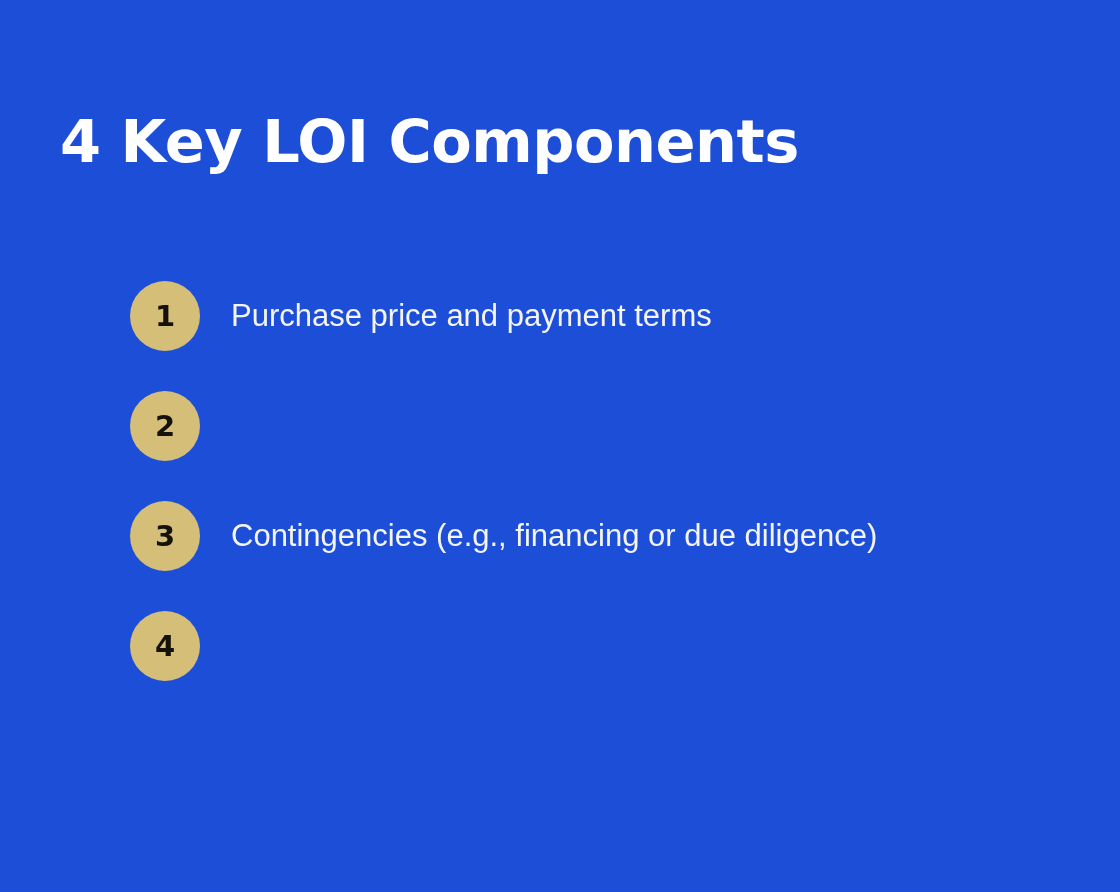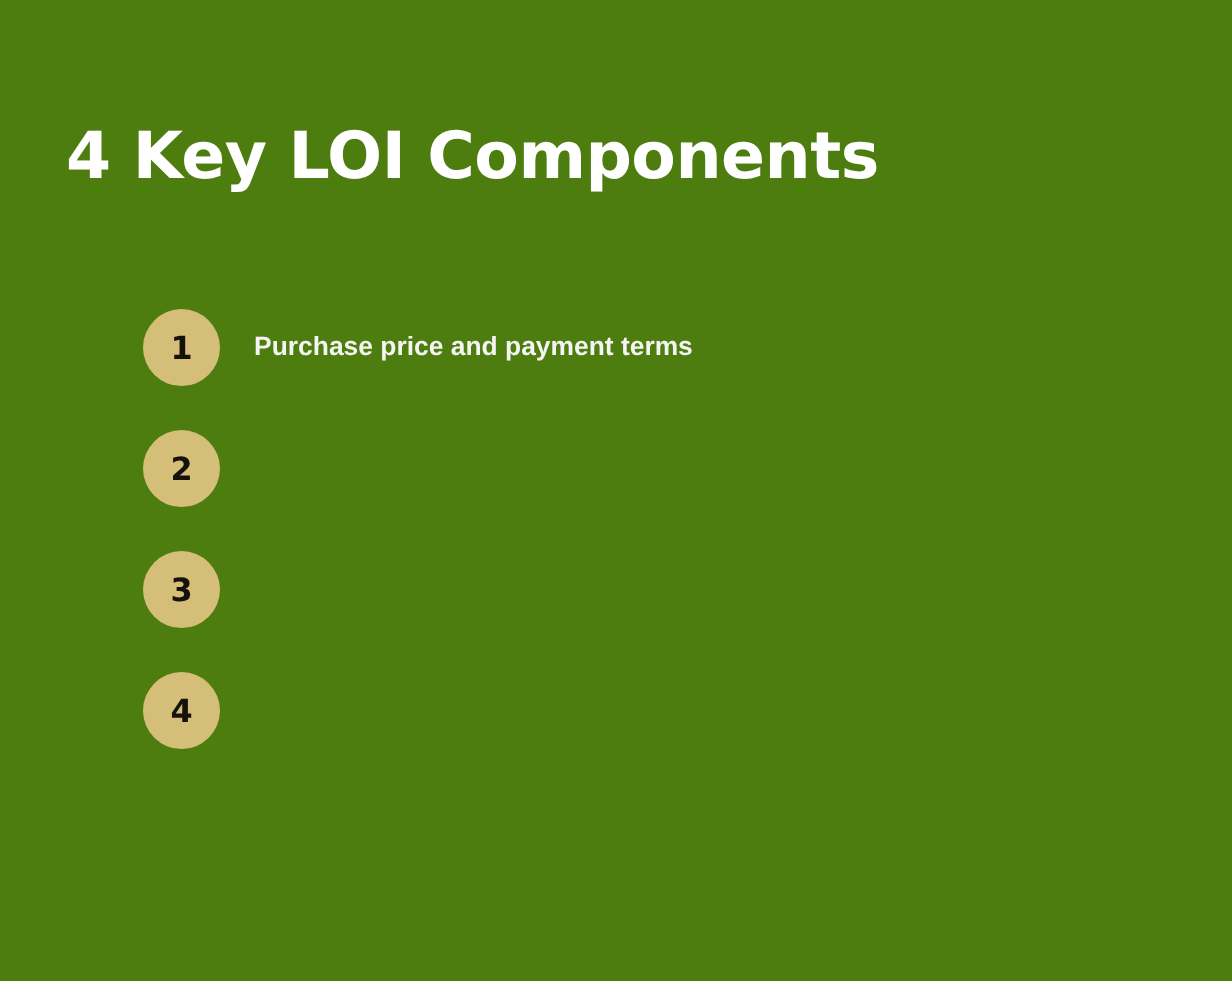--- a/index.html
+++ b/index.html
@@ -13,21 +13,21 @@
 
   body {
     font-family: "Liberation Sans", sans-serif;
     -webkit-font-smoothing: antialiased;
   }
 
   .slide {
     position: relative;
     width: 1120px;
     height: 892px;
-    background: #4d7c0f;
+    background: #1d4ed8;
   }
 
   .slide-title {
     position: absolute;
     left: 60px;
     top: 108px;
     font-family: "DejaVu Sans", sans-serif;
     font-size: 59px;
     font-weight: 700;
     letter-spacing: -0.5px;
@@ -68,22 +68,22 @@
     font-family: "DejaVu Sans", sans-serif;
     font-size: 29px;
     font-weight: 700;
     color: #14120b;
     line-height: 1;
   }
 
   .component-text {
     margin-left: 31px;
     font-family: "Liberation Sans", sans-serif;
-    font-size: 24px;
-    font-weight: 700;
+    font-size: 31px;
+    font-weight: 400;
     color: #f4f4f2;
     line-height: 1.2;
     white-space: nowrap;
   }
 </style>
 </head>
 <body>
 
 <div class="slide">
 
@@ -101,20 +101,21 @@
     <li class="component-item">
       <span class="badge">
         <span class="badge-number">2</span>
       </span>
     </li>
 
     <li class="component-item">
       <span class="badge">
         <span class="badge-number">3</span>
       </span>
+      <span class="component-text">Contingencies (e.g., financing or due diligence)</span>
     </li>
 
     <li class="component-item">
       <span class="badge">
         <span class="badge-number">4</span>
       </span>
     </li>
 
   </ul>
 

